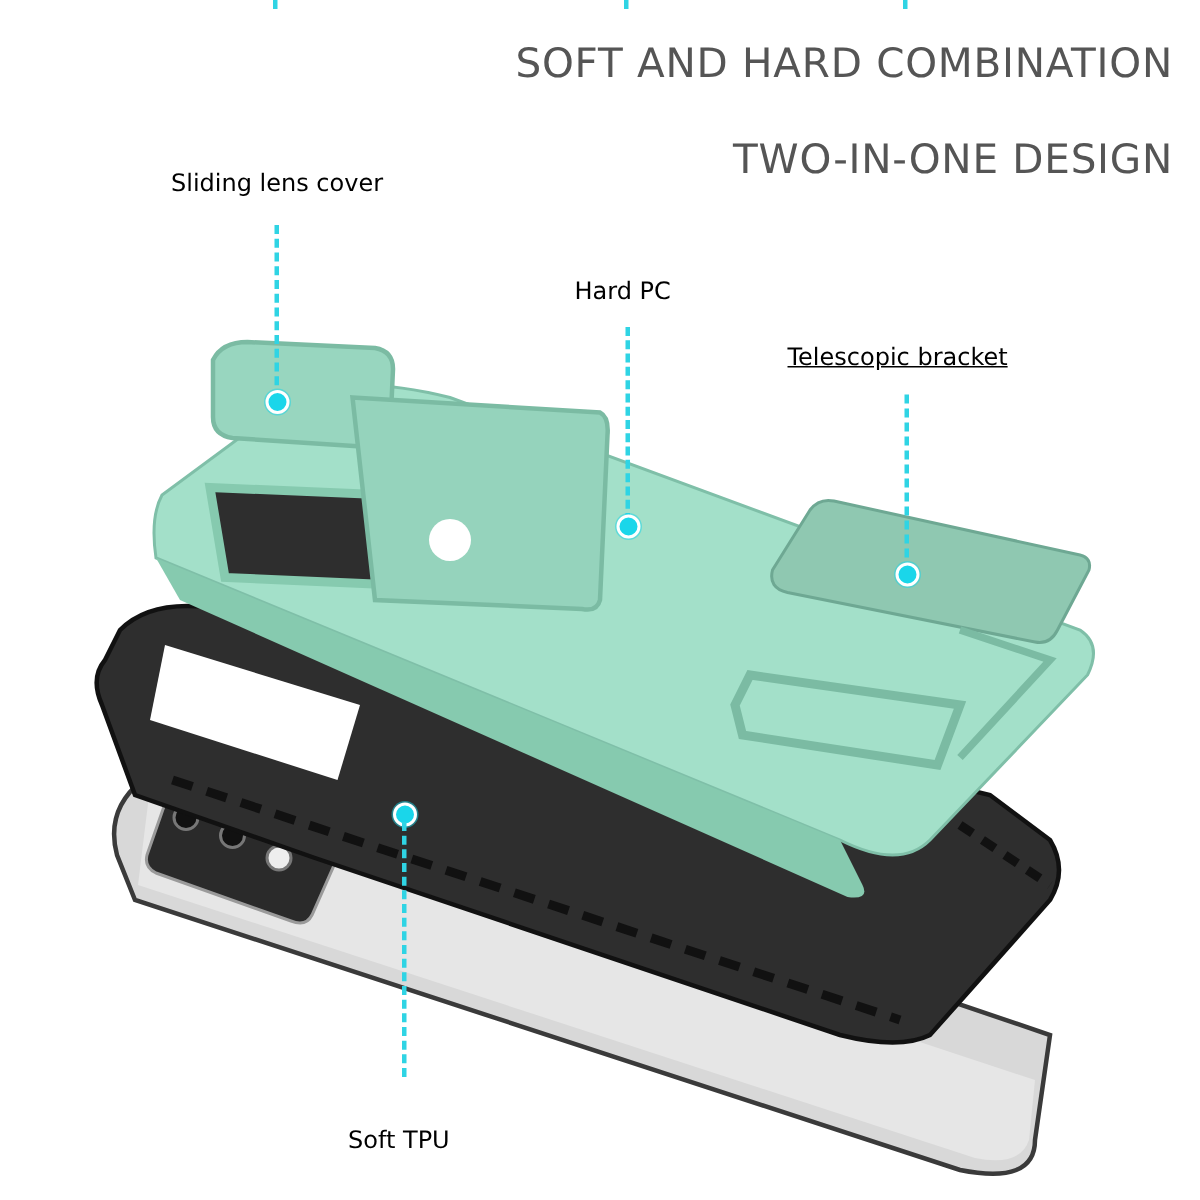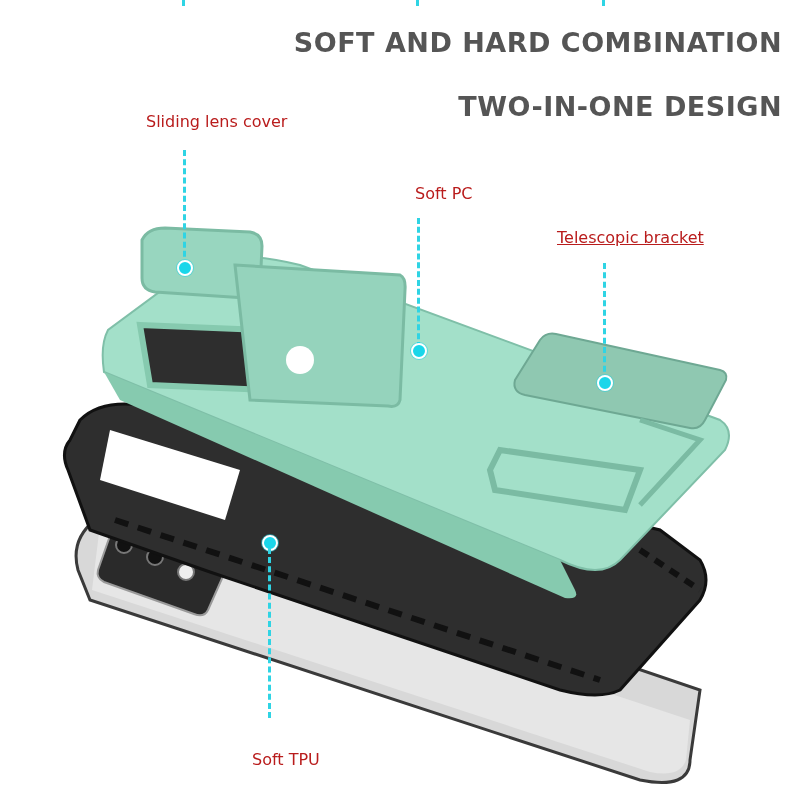--- a/index.html
+++ b/index.html
@@ -1,20 +1,20 @@
 <!DOCTYPE html>
 <html><head>
 <meta charset="utf-8">
 <style>
   html,body{margin:0;padding:0;background:#ffffff;}
   body{width:800px;height:800px;position:relative;overflow:hidden;font-family:"DejaVu Sans","Liberation Sans",sans-serif;}
-  .headline{position:absolute;right:18px;color:#555555;font-weight:bold;font-size:27px;letter-spacing:0.5px;text-align:right;white-space:nowrap;}
+  .headline{position:absolute;right:18px;color:#555555;font-weight:normal;font-size:27px;letter-spacing:0.5px;text-align:right;white-space:nowrap;}
   .h1{top:27px;}
   .h2{top:91px;}
-  .label{position:absolute;color:#b91c1c;font-size:16px;white-space:nowrap;margin-left:32px;}
+  .label{position:absolute;color:#000000;font-size:16px;white-space:nowrap;}
   .dash{position:absolute;width:0;border-left:3px dashed #2fd4e4;}
   .dot{position:absolute;width:12px;height:12px;border-radius:50%;background:#1ad6ea;border:2px solid #ffffff;box-shadow:0 0 0 1px rgba(26,214,234,0.5);}
   svg.art{position:absolute;left:0;top:0;}
 </style>
 </head>
 <body>
 
 <svg class="art" width="800" height="800" viewBox="0 0 800 800">
 
   <g>
@@ -55,23 +55,23 @@
 <div class="headline h2">TWO-IN-ONE DESIGN</div>
 
 <div class="dash" style="left:182px;top:0;height:6px;"></div>
 <div class="dash" style="left:416px;top:0;height:6px;"></div>
 <div class="dash" style="left:602px;top:0;height:6px;"></div>
 
 <div class="label" style="left:114px;top:112px;">Sliding lens cover</div>
 <div class="dash" style="left:183px;top:150px;height:116px;"></div>
 <div class="dot" style="left:177px;top:260px;"></div>
 
-<div class="label" style="left:383px;top:184px;">Soft PC</div>
+<div class="label" style="left:383px;top:184px;">Hard PC</div>
 <div class="dash" style="left:417px;top:218px;height:130px;"></div>
 <div class="dot" style="left:411px;top:343px;"></div>
 
 <div class="label" style="left:525px;top:228px;text-decoration:underline;">Telescopic bracket</div>
 <div class="dash" style="left:603px;top:263px;height:118px;"></div>
 <div class="dot" style="left:597px;top:375px;"></div>
 
 <div class="dot" style="left:262px;top:535px;"></div>
 <div class="dash" style="left:268px;top:548px;height:170px;"></div>
-<div class="label" style="left:220px;top:750px;">Soft TPU</div>
+<div class="label" style="left:232px;top:750px;">Soft TPU</div>
 
 </body></html>

